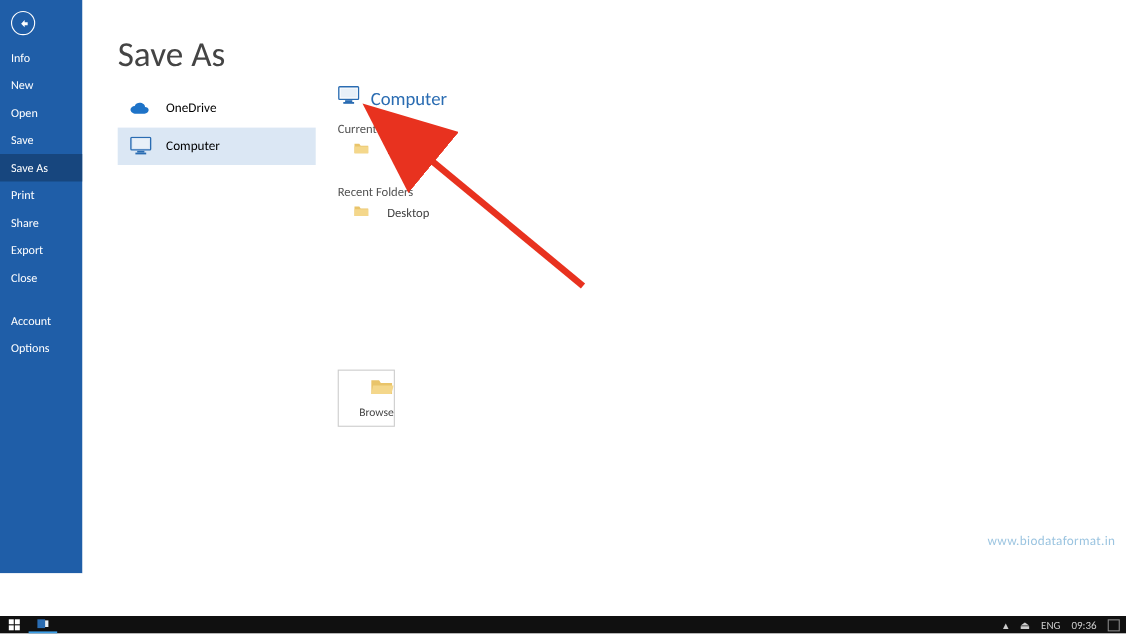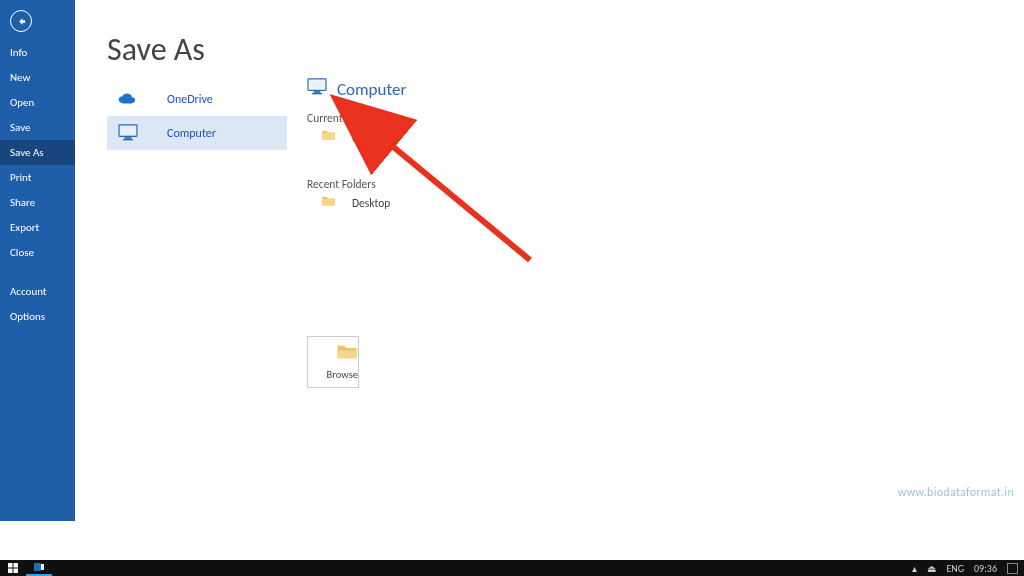--- a/index.html
+++ b/index.html
@@ -104,25 +104,25 @@
   }
 
   .places-col {
     position: absolute;
     top: 82px; left: 32px;
     width: 180px;
   }
   .place-item {
     display: flex;
     align-items: center;
-    gap: 28px;
+    gap: 12px;
     height: 34px;
     padding: 0 10px;
     font-size: 12px;
-    color: #1d4ed8;
+    color: #000000;
   }
   .place-item.selected { background: #dbe7f4; }
   .place-icon { width: 22px; height: 22px; display: flex; align-items: center; justify-content: center; }
 
   
   .onedrive-svg { width: 22px; height: 14px; }
   
   .computer-svg { width: 20px; height: 18px; }
   
   .plus-svg { width: 20px; height: 20px; }
@@ -310,21 +310,21 @@
       <div class="folder-row">
         <span>
           <svg class="folder-ico" viewBox="0 0 24 18">
               <path fill="#e9c46a" d="M2 2h7l2 3h11v11H2z"></path>
               <path fill="#f4d78b" d="M2 6h20v10H2z"></path>
             </svg>
         </span>
         <span>Desktop</span>
       </div>
 
-      <div class="section-label" style="margin-top:33px">Recent Folders</div>
+      <div class="section-label" style="margin-top:23px">Recent Folders</div>
       <div class="folder-row">
         <span>
           <svg class="folder-ico" viewBox="0 0 24 18">
               <path fill="#e9c46a" d="M2 2h7l2 3h11v11H2z"></path>
               <path fill="#f4d78b" d="M2 6h20v10H2z"></path>
             </svg>
         </span>
         <span>Desktop</span>
       </div>
     </div>

